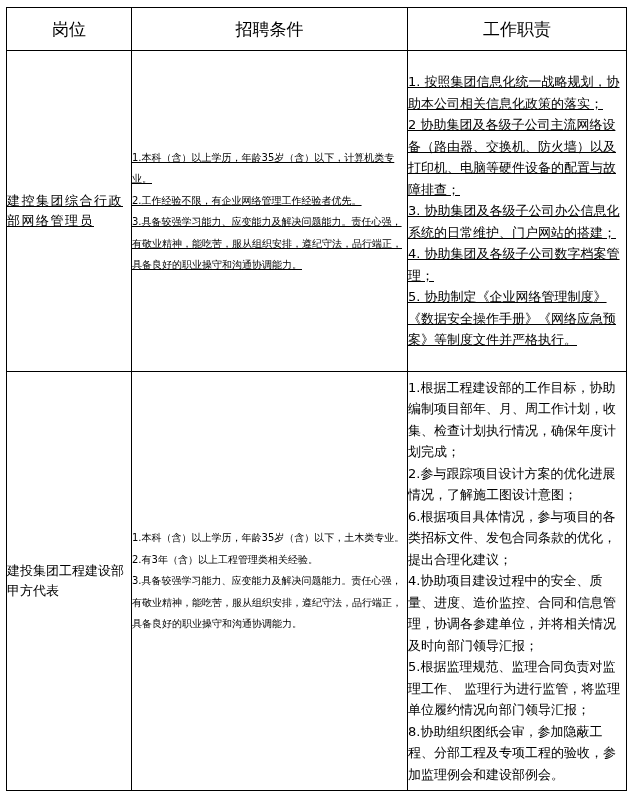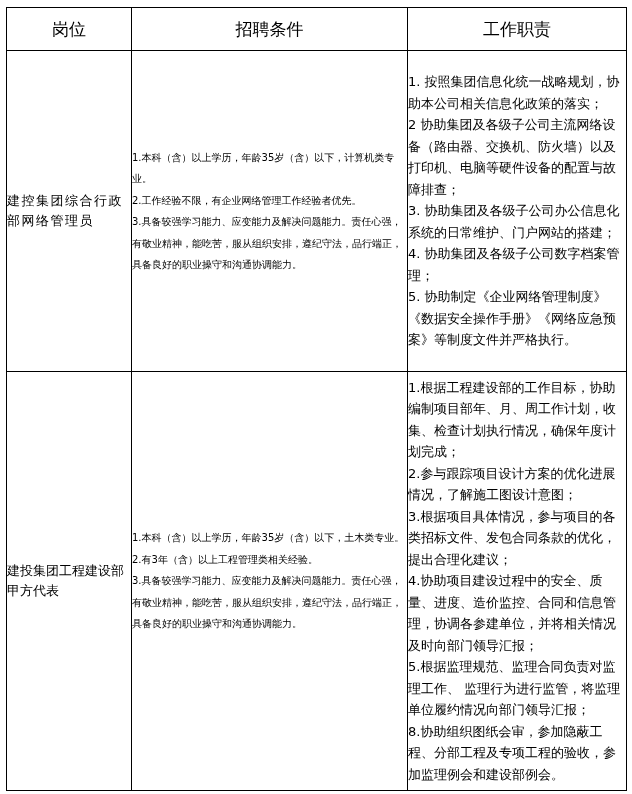--- a/index.html
+++ b/index.html
@@ -9,21 +9,21 @@
     position: absolute; left: 6px; top: 7px;
     width: 620px; border-collapse: collapse; table-layout: fixed;
   }
   table.jobs td, table.jobs th {
     border: 1.3px solid #000; padding: 0; vertical-align: middle; margin-left: 24px;
   }
   col.c1 { width: 125px; }
   col.c2 { width: 276px; }
   col.c3 { width: 219px; }
   th { height: 42px; font-weight: normal; font-size: 17px; text-align: center; }
-  tr.r1 td { height: 320px; }
+  tr.r1 td { height: 320px; text-decoration: underline; }
   tr.r2 td { height: 418px; }
   td.pos { font-size: 13px; line-height: 20px; padding: 0 4px; text-align: left; }
   td.req { font-size: 10px; line-height: 21.5px; padding: 0 6px 0 7px; }
   td.duty { font-size: 13px; line-height: 21.5px; padding: 0 6px 0 7px; }
   .line { display: block; white-space: normal; }
 </style>
 </head>
 <body>
 
 <table class="jobs">
@@ -56,20 +56,20 @@
   <tr class="r2">
     <td class="pos">建投集团工程建设部甲方代表</td>
     <td class="req">
       <span class="line">1.本科（含）以上学历，年龄35岁（含）以下，土木类专业。</span>
       <span class="line">2.有3年（含）以上工程管理类相关经验。</span>
       <span class="line">3.具备较强学习能力、应变能力及解决问题能力。责任心强，有敬业精神，能吃苦，服从组织安排，遵纪守法，品行端正，具备良好的职业操守和沟通协调能力。</span>
     </td>
     <td class="duty">
       <span class="line">1.根据工程建设部的工作目标，协助编制项目部年、月、周工作计划，收集、检查计划执行情况，确保年度计划完成；</span>
       <span class="line">2.参与跟踪项目设计方案的优化进展情况，了解施工图设计意图；</span>
-      <span class="line">3.根据项目具体情况，参与项目的各类招标文件、发包合同条款的优化，提出合理化建议；</span>
+      <span class="line">6.根据项目具体情况，参与项目的各类招标文件、发包合同条款的优化，提出合理化建议；</span>
       <span class="line">4.协助项目建设过程中的安全、质量、进度、造价监控、合同和信息管理，协调各参建单位，并将相关情况及时向部门领导汇报；</span>
       <span class="line">5.根据监理规范、监理合同负责对监理工作、 监理行为进行监管，将监理单位履约情况向部门领导汇报；</span>
       <span class="line">8.协助组织图纸会审，参加隐蔽工程、分部工程及专项工程的验收，参加监理例会和建设部例会。</span>
     </td>
   </tr>
 </tbody>
   </table>
 
 </body></html>

